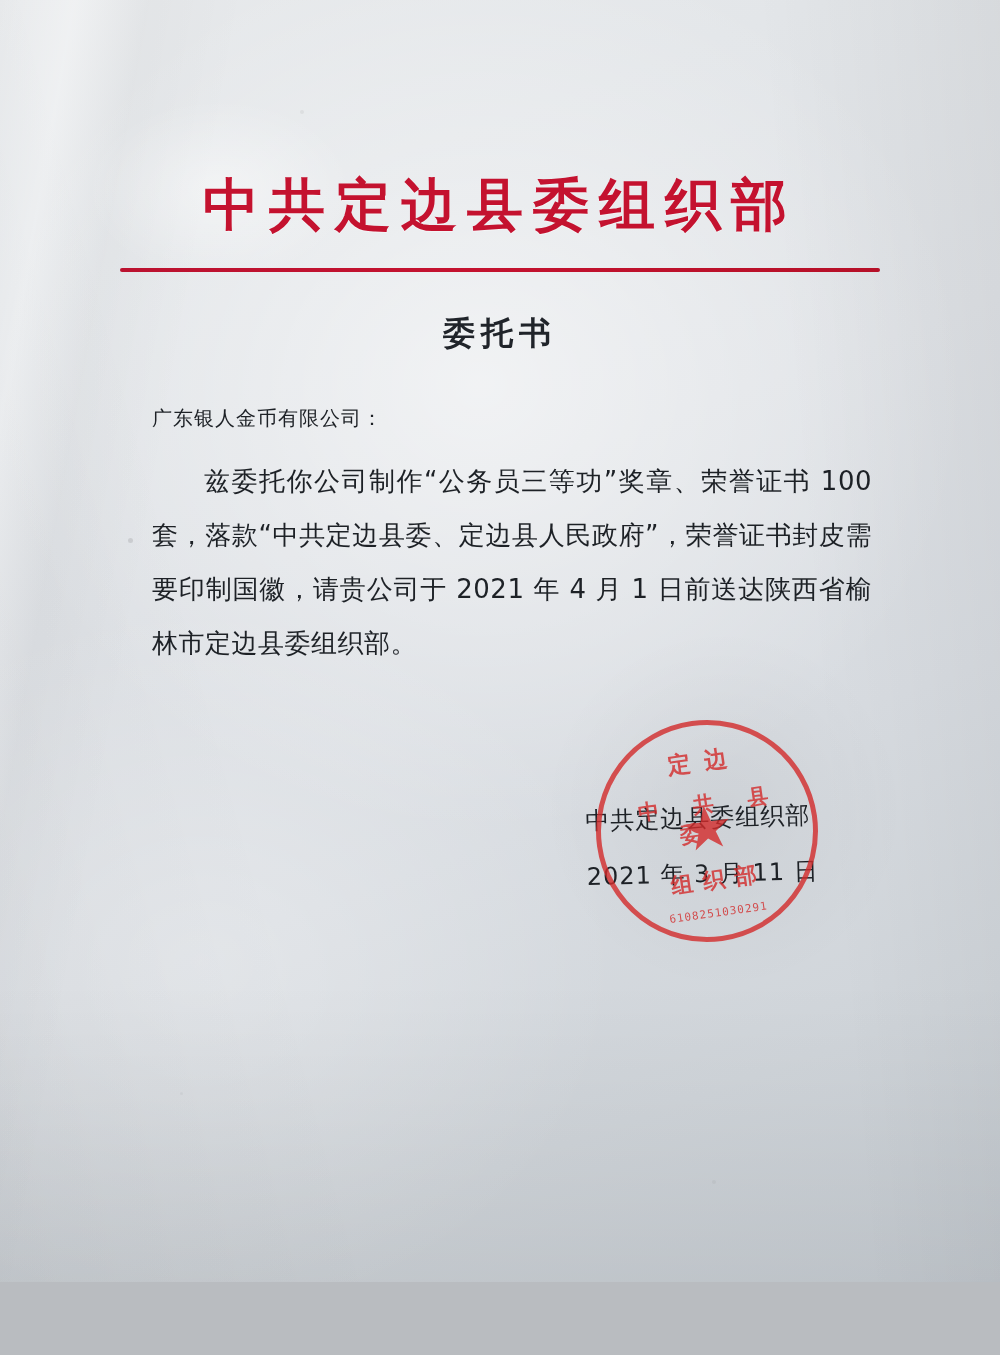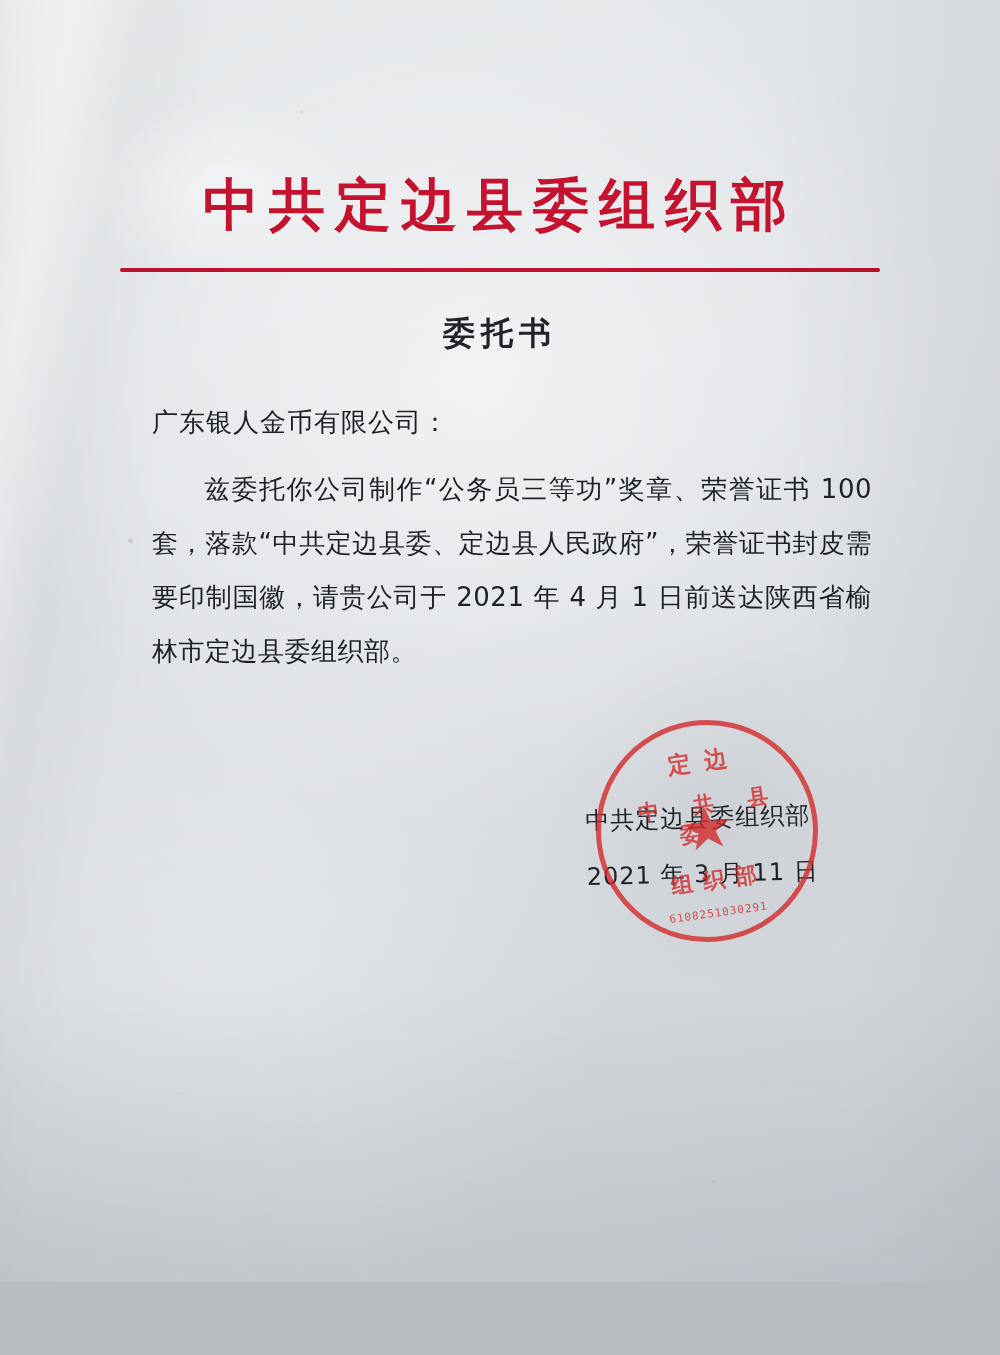--- a/index.html
+++ b/index.html
@@ -85,21 +85,21 @@
   
   .body-block {
     position: absolute;
     left: 152px;
     top: 405px;
     width: 720px;
     color: #1d2126;
     font-family: "DejaVu Sans", "Liberation Sans", sans-serif;
   }
   .salutation {
-    font-size: 26px;
+    font-size: 20px;
     letter-spacing: 1px;
     margin-bottom: 22px;
   }
   .para {
     font-size: 26px;
     line-height: 54px;
     text-align: justify;
     text-indent: 52px;
     letter-spacing: 0.5px;
   }

